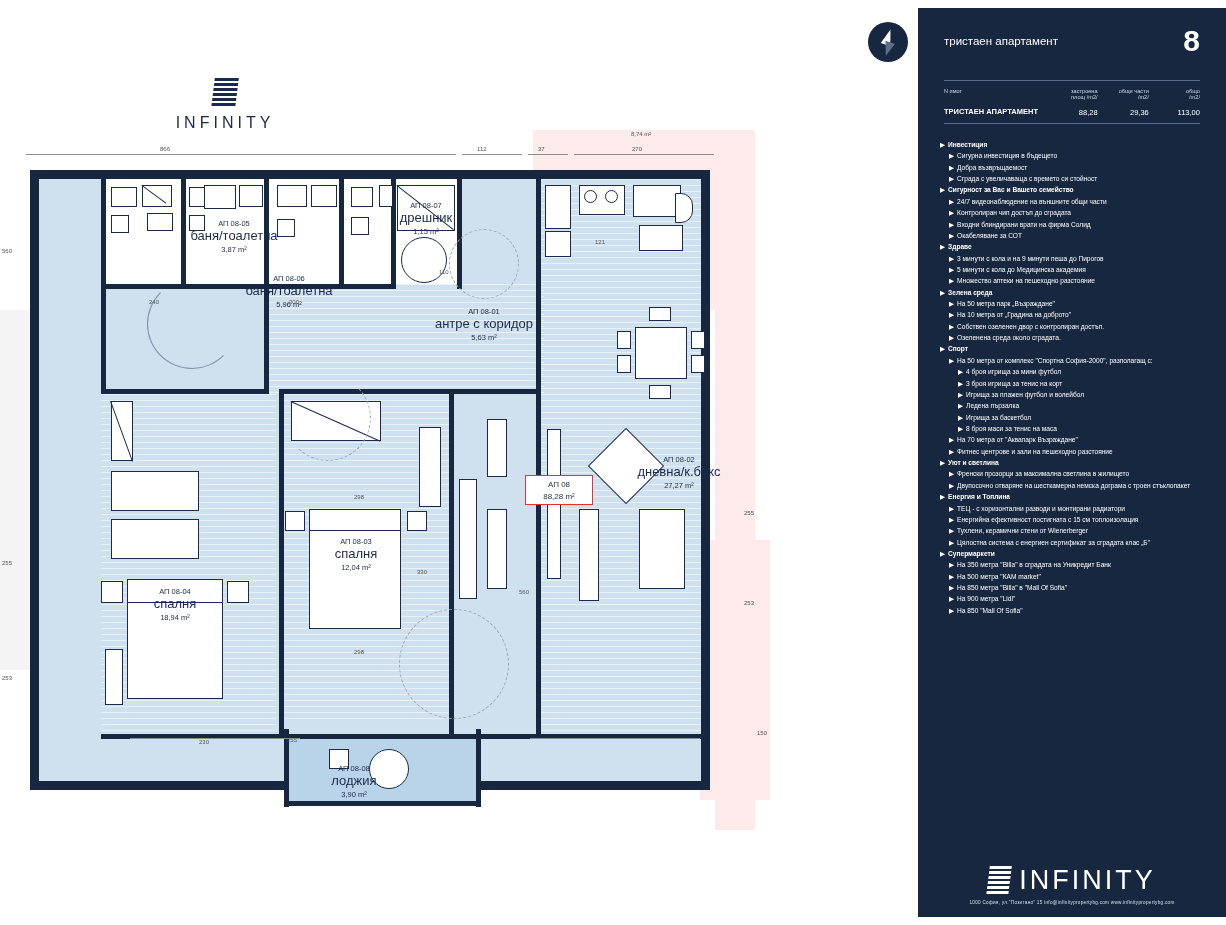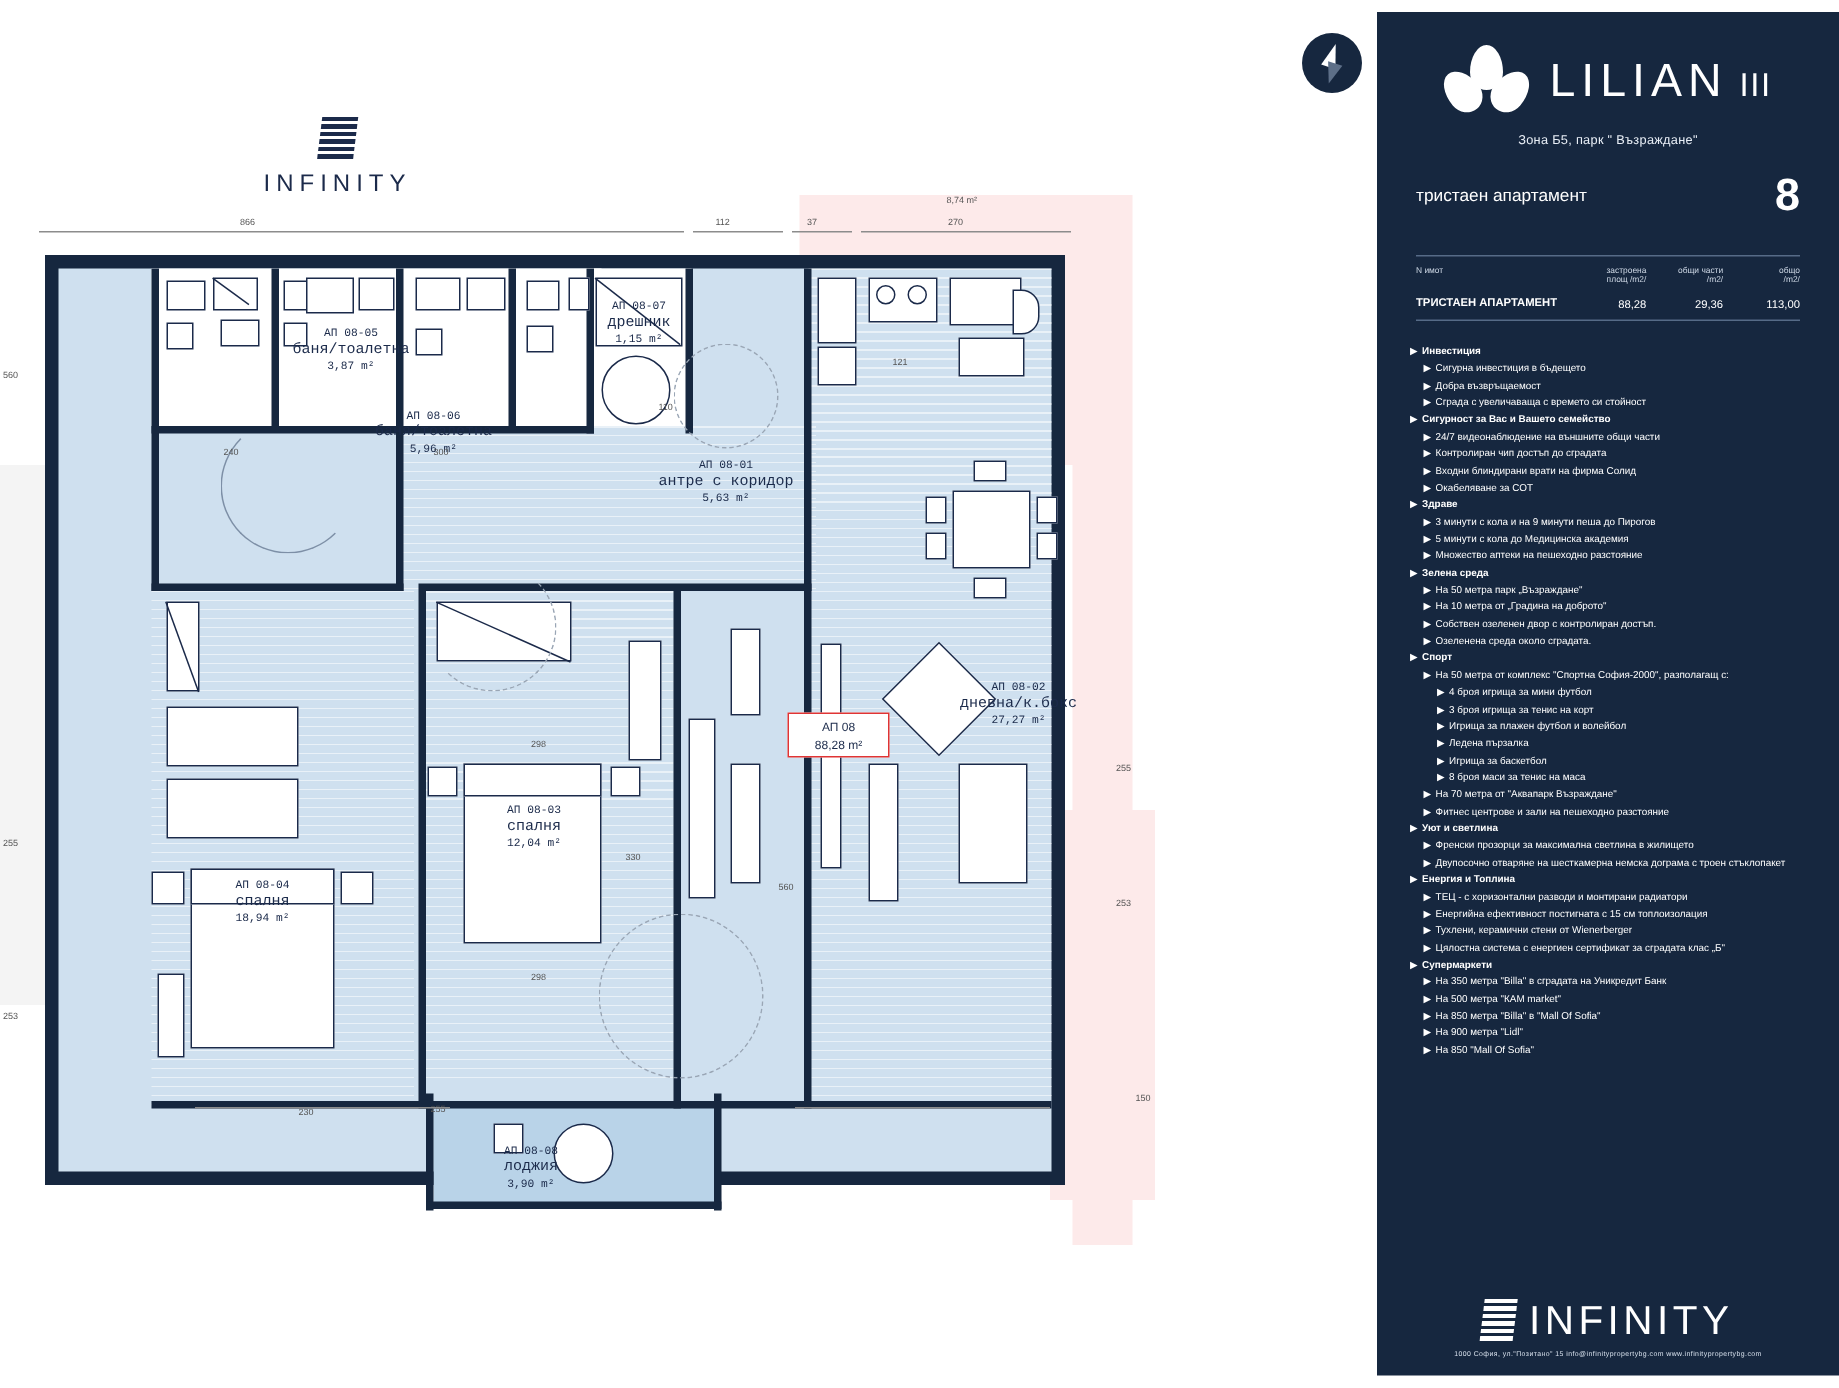--- a/index.html
+++ b/index.html
@@ -52,24 +52,24 @@
   }
   .wall { position:absolute; background:#16273f; }
   .room {
     position:absolute;
     background:
       repeating-linear-gradient(to bottom, rgba(255,255,255,0.55) 0px, rgba(255,255,255,0.55) 1px, rgba(0,0,0,0) 1px, rgba(0,0,0,0) 6px);
   }
   .room-plain { position:absolute; background:#ffffff; }
   .label {
     position:absolute; text-align:center; color:#1b2a4a; line-height:1.25;
-    font-size:7.5px; font-family:Liberation Mono, monospace;
+    font-size:7.5px; font-family:Liberation Sans, sans-serif;
   }
   .label .code { display:block; font-size:7.5px; }
-  .label .name { display:block; font-size:10px; }
+  .label .name { display:block; font-size:13px; }
   .label .area { display:block; font-size:7.5px; }
 
   #apt-badge {
     position:absolute; left:525px; top:355px; width:68px; height:30px;
     border:1.4px solid #e03434; background:#ffffff;
     color:#1b2a4a; text-align:center; font-size:8px; line-height:1.45; padding-top:3px;
   }
 
   .furn { position:absolute; border:1px solid #1b2a4a; background:#ffffff; }
   .thin { position:absolute; background:#1b2a4a; }
@@ -362,33 +362,20 @@
   </div>
 </div>
 
 <div id="compass">
   <div class="needle"></div>
   <div class="needle2"></div>
 </div>
 
 <div id="panel">
 
-  <div id="brand">
-    <div class="row">
-      <div class="leaf">
-        <span class="l1"></span>
-          <span class="l2"></span>
-          <span class="l3"></span>
-      </div>
-      <div>
-        <span class="name">LILIAN</span><span class="three">III</span>
-      </div>
-    </div>
-    <div class="sub">Зона Б5, парк " Възраждане"</div>
-  </div>
 
 
   <div class="meta-row">
     <div class="lbl">тристаен апартамент</div>
     <div class="val">8</div>
   </div>
 
   <div id="table">
     <div class="thead">
       <div class="c0">N имот</div>

